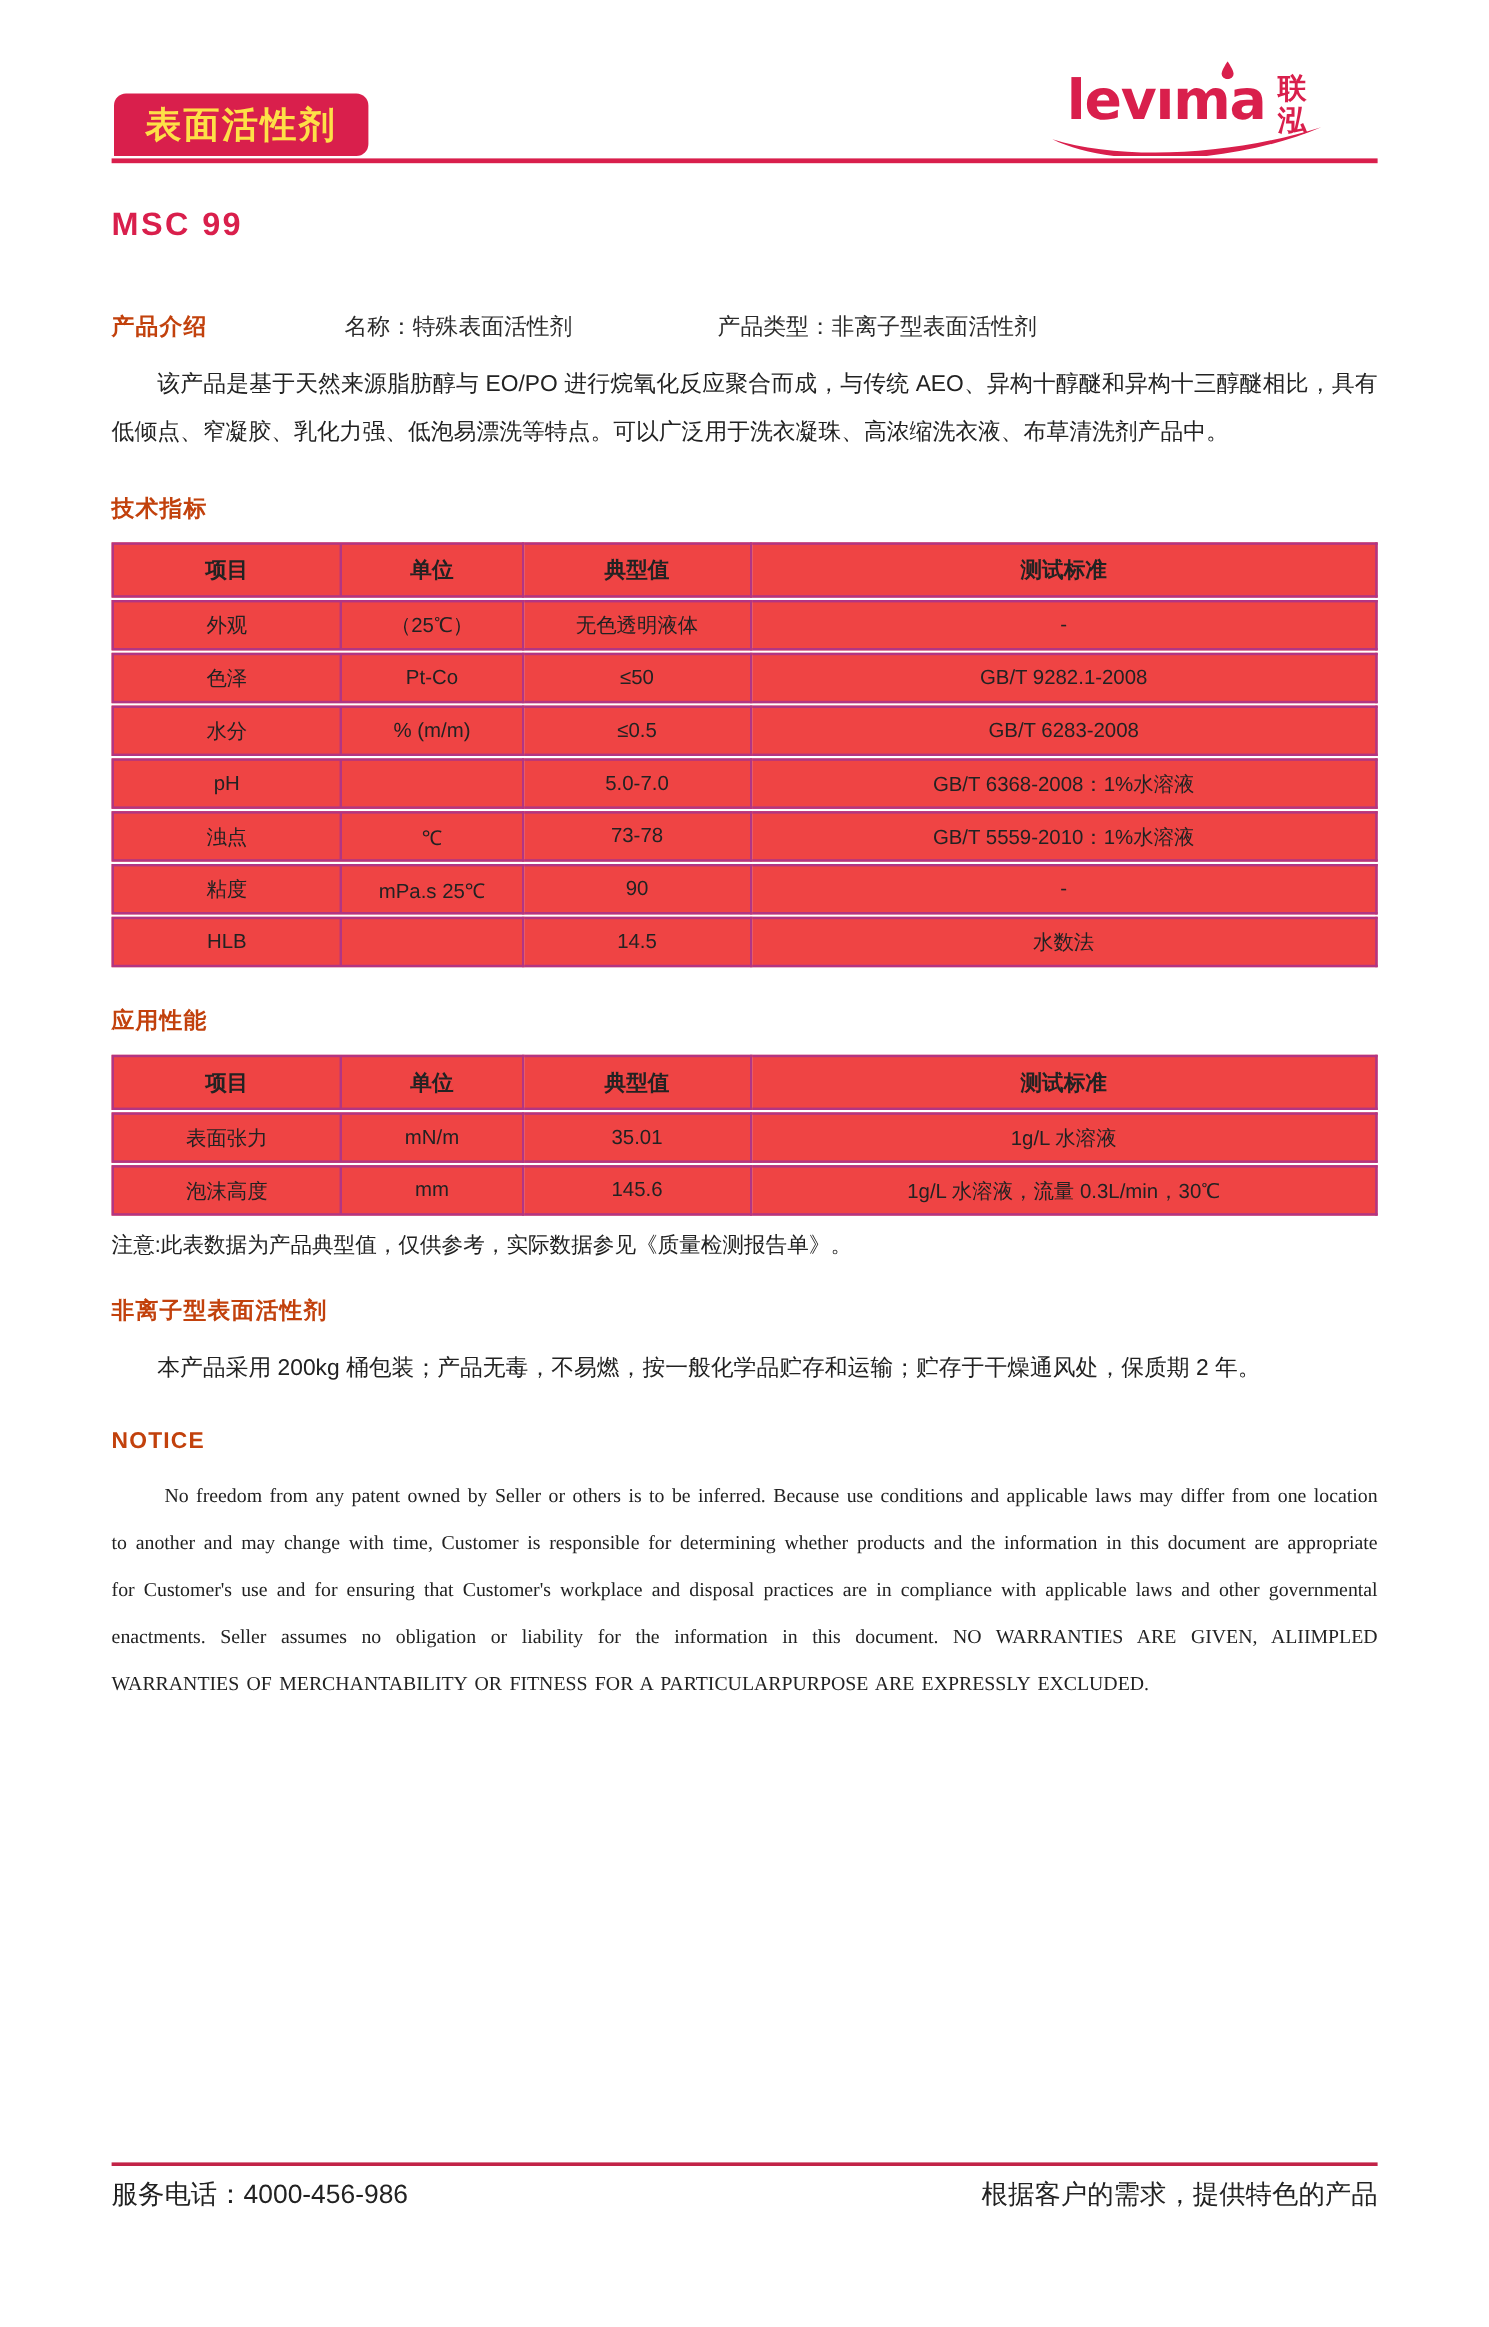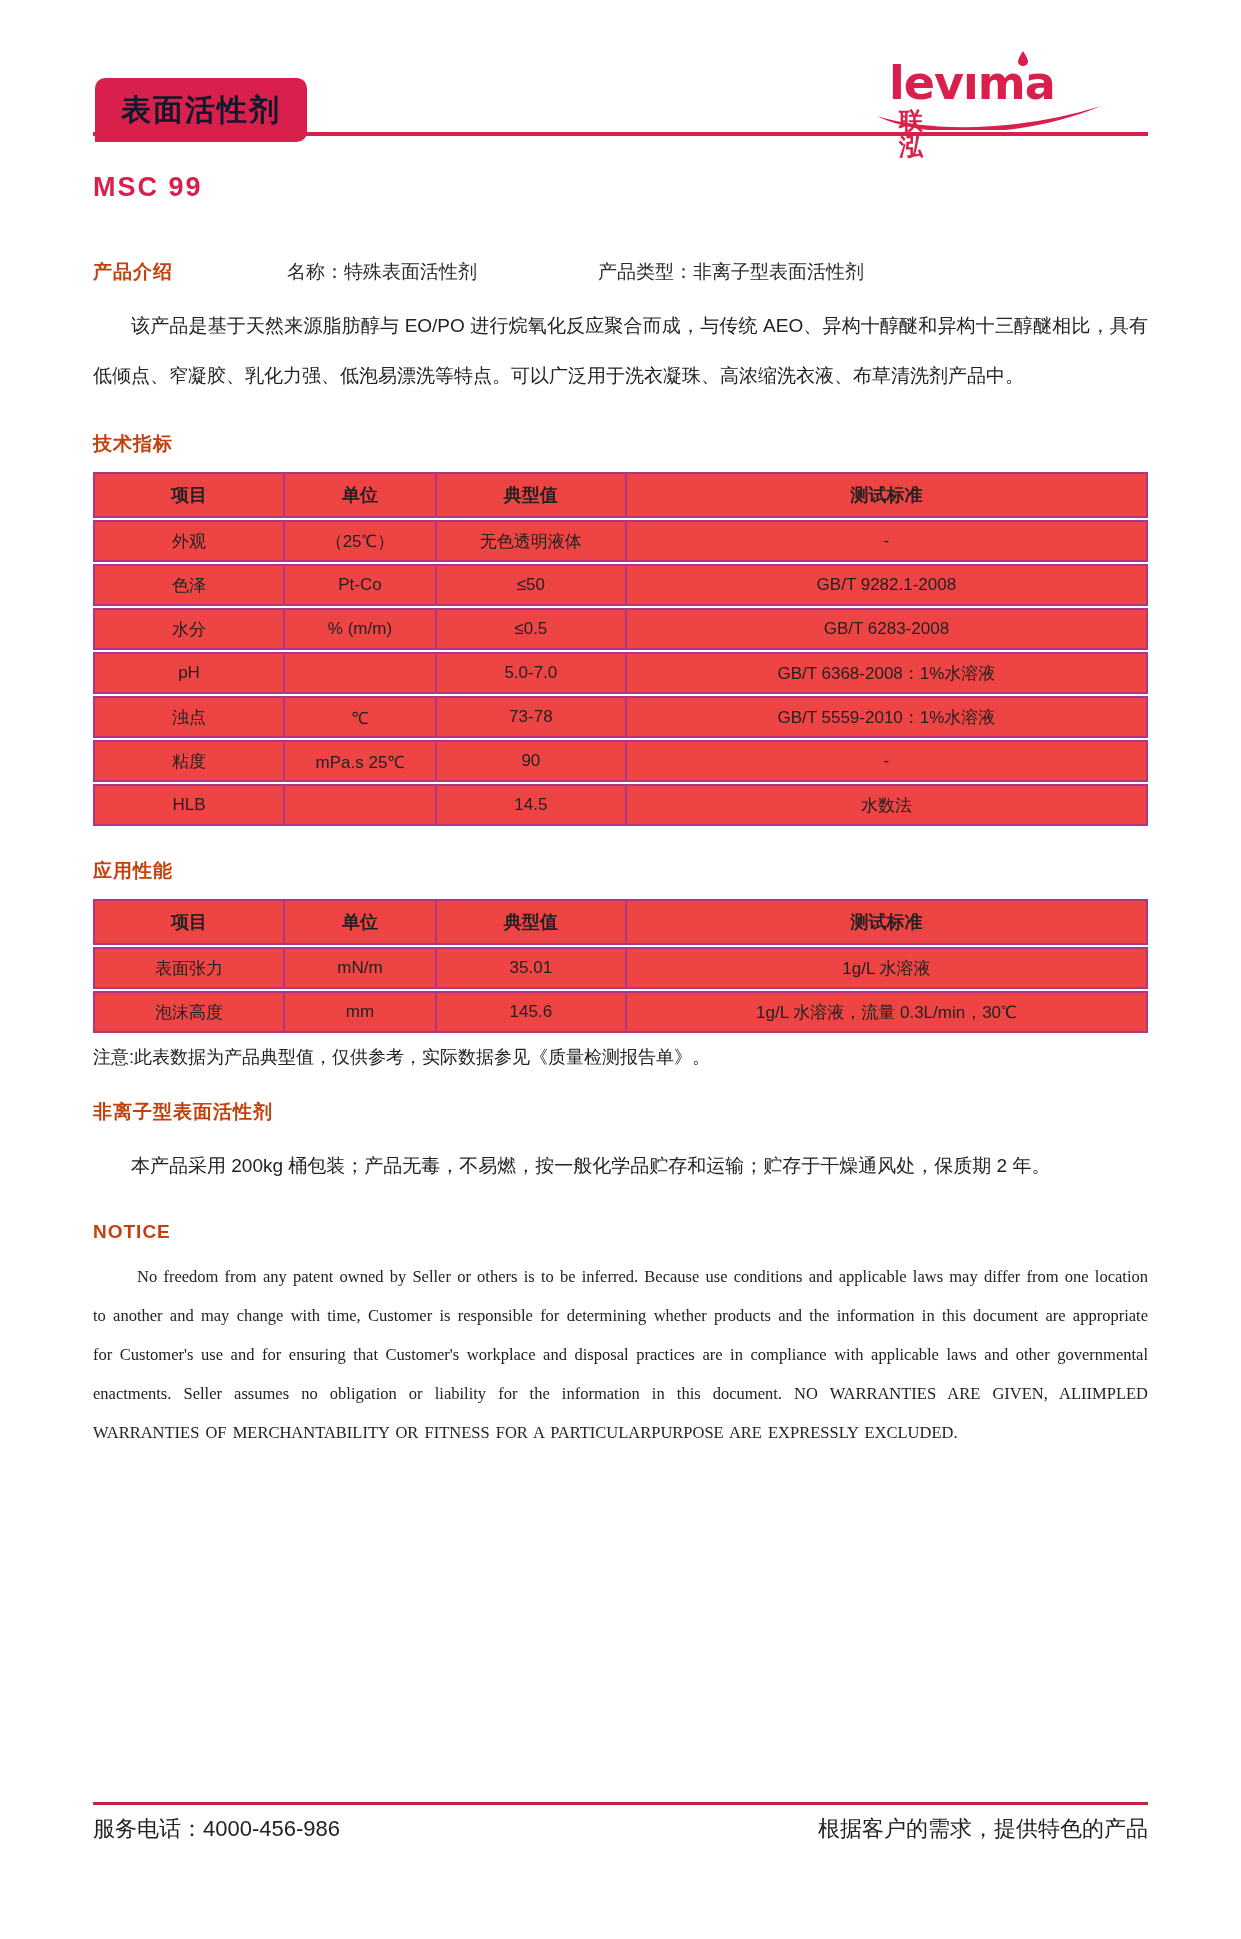--- a/index.html
+++ b/index.html
@@ -9,29 +9,29 @@
     position:relative;
     width:1241px; height:1939px;
     margin:0 auto;
     background:#ffffff;
     padding:78px 93px 0 93px;
   }
   
   .header-band { position:relative; height:58px; }
   .header-rule { position:absolute; left:0; right:0; bottom:0; height:4px; background:#d91f4c; }
   .header-tab {
-    position:absolute; left:2px; top:0; height:64px;
-    background:#d91f4c; color:#0f172a;
+    position:absolute; left:2px; top:0; height:52px;
+    background:#d91f4c; color:#fde047;
     border-radius:10px 10px 10px 0;
     display:flex; align-items:center;
     padding:0 26px;
     font-size:30px; font-weight:700; letter-spacing:2px;
   }
   .logo { position:absolute; right:-6px; top:-18px; width:265px; height:74px; }
-  .logo-row { display:flex; align-items:flex-start;flex-direction:column; }
+  .logo-row { display:flex; align-items:flex-start; }
   .logo-word {
     position:relative;
     color:#d91f4c; font-weight:800; font-size:46px; line-height:46px;
     letter-spacing:-1px; font-family:"DejaVu Sans", sans-serif;
   }
   .logo-drop { position:absolute; top:-9px; left:128px; width:12px; height:15px; }
   .logo-cjk {
     color:#d91f4c; font-weight:700; font-size:24px; line-height:26px;
     margin-left:10px; margin-top:2px; letter-spacing:1px;
     display:flex; flex-direction:column;
@@ -39,21 +39,21 @@
   .logo-swoosh { position:absolute; left:-14px; top:44px; width:230px; height:26px; }
   
   .doc-title { margin-top:36px; color:#d91f4c; font-size:27px; font-weight:700; letter-spacing:2px; }
   .sec-heading { color:#c2410c; font-size:19px; font-weight:700; letter-spacing:1px; }
   
   .intro-row { display:flex; margin-top:56px; align-items:baseline; }
   .intro-row .sec-heading { width:194px; flex:0 0 194px; }
   .intro-name { width:311px; flex:0 0 311px; font-size:19px; }
   .intro-type { font-size:19px; }
   .para {
-    margin-top:16px; font-size:19px; line-height:50px;
+    margin-top:16px; font-size:19px; line-height:40px;
     text-align:justify; text-indent:2em; color:#222;
   }
   
   .sec-block { margin-top:30px; }
   table.spec {
     width:100%; margin-top:13px;
     border-collapse:separate; border-spacing:0 2px;
     font-size:17px; color:#222;
   }
   table.spec th, table.spec td {

